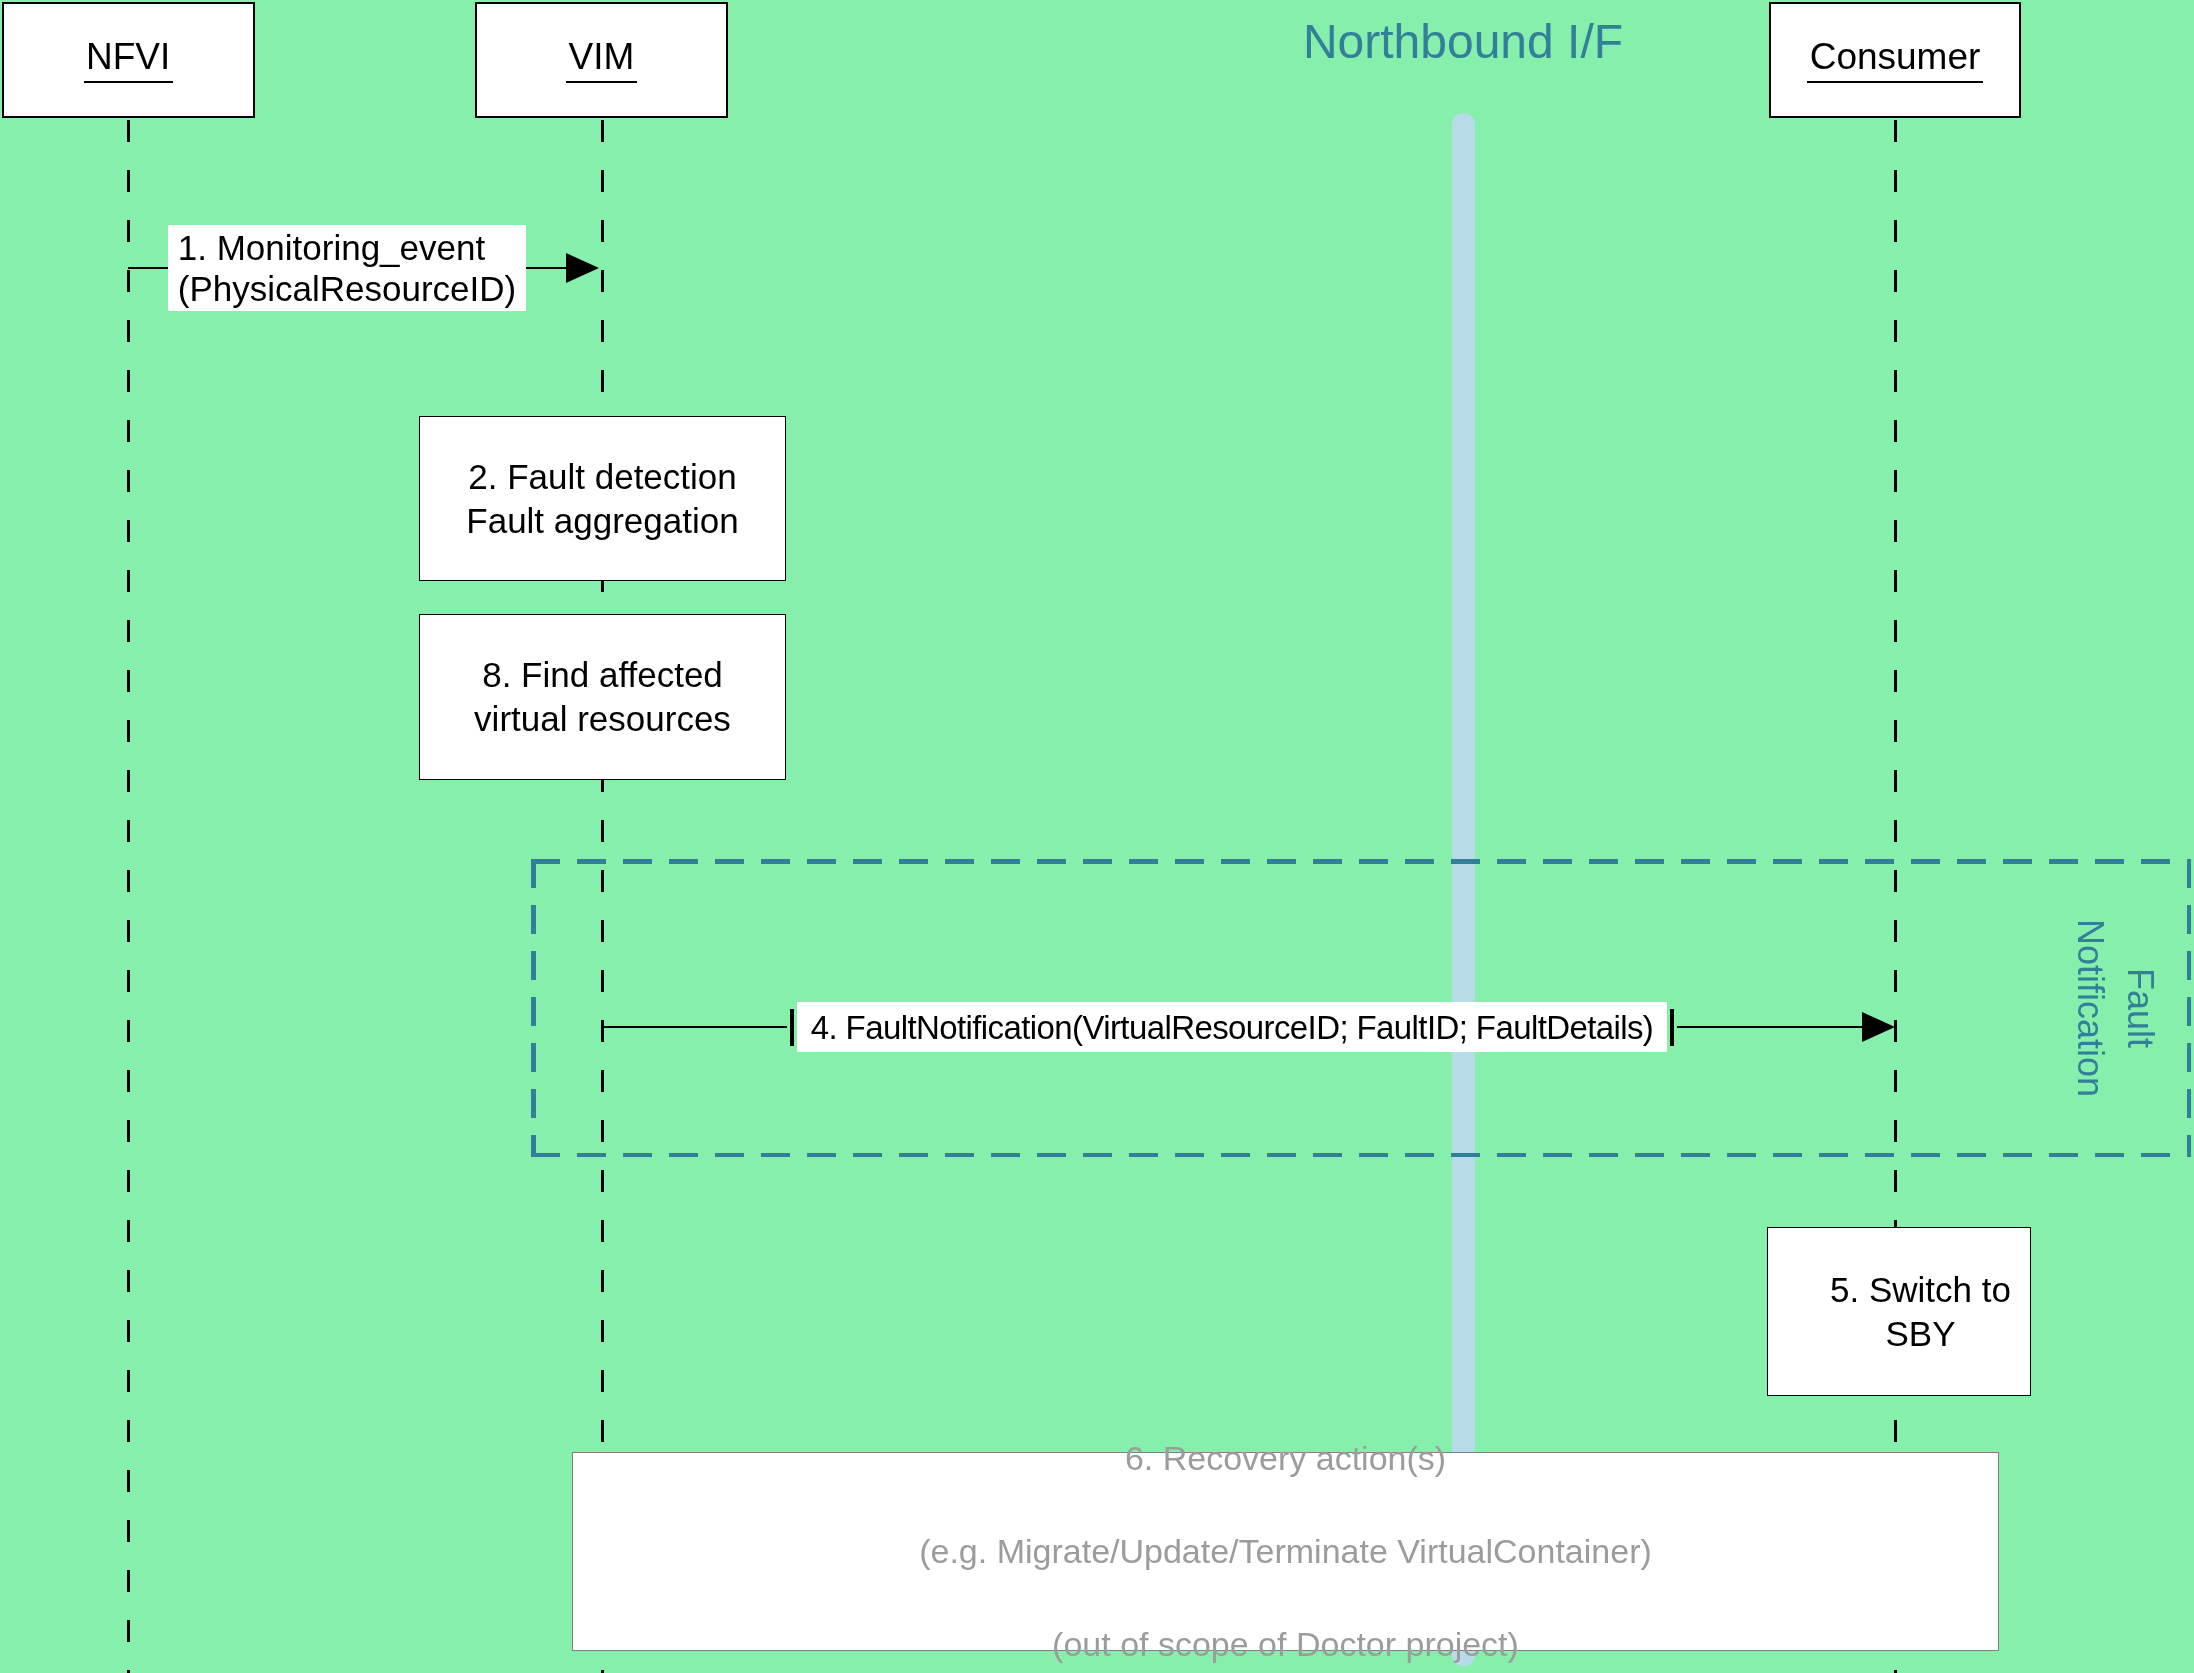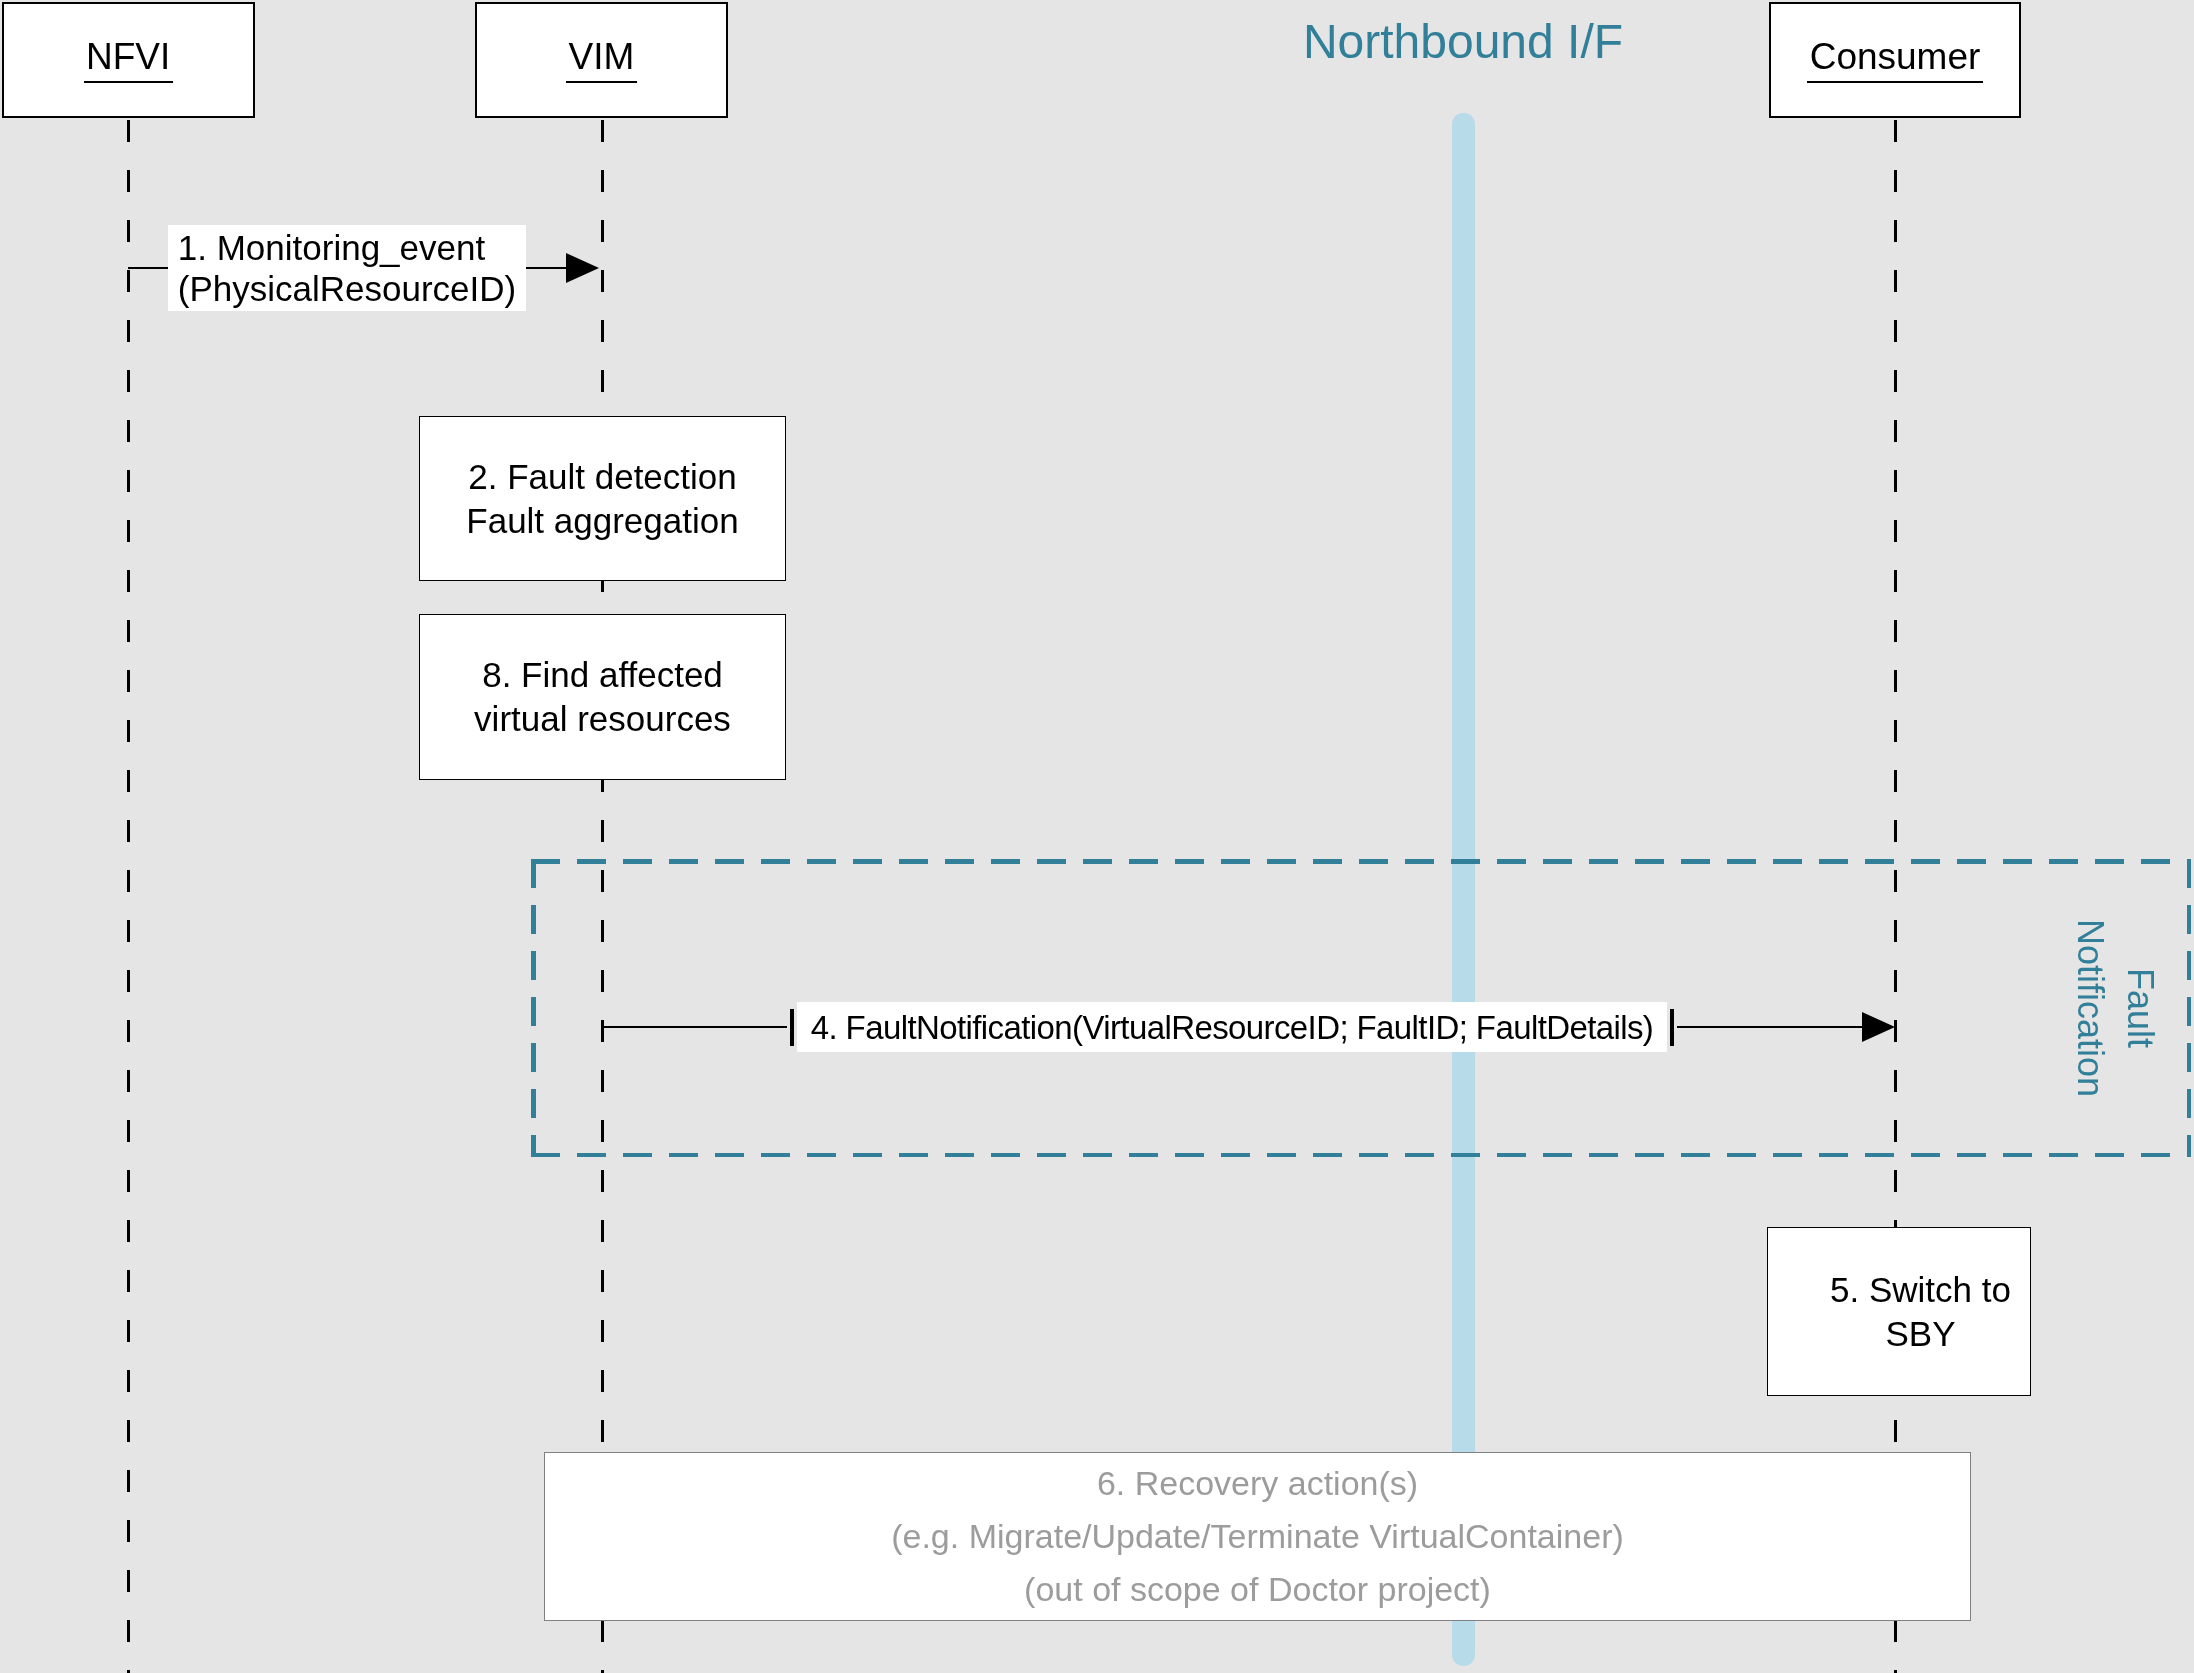--- a/index.html
+++ b/index.html
@@ -3,21 +3,21 @@
 <meta charset="utf-8">
 <style>
   :root{
     --teal:#317F99;
     --light-blue:#B8DBE9;
     --gray-text:#9C9C9C;
     --black:#000000;
   }
   html,body{margin:0;padding:0;background:#fff;}
   #canvas{
-    position:relative;width:2194px;height:1674px;background:#e5e5e5;overflow:hidden;
+    position:relative;width:2194px;height:1674px;background:#86efac;overflow:hidden;
     font-family:"Liberation Sans",sans-serif;color:#000;
   }
   
   .lifeline{
     position:absolute;top:120px;height:1554px;width:2.8px;z-index:2;
     background:repeating-linear-gradient(to bottom,#000 0 22.5px,transparent 22.5px 50px);
   }
   
   .nb-line{
     position:absolute;left:1452px;top:113px;width:22.5px;height:1553px;
@@ -39,22 +39,22 @@
   
   .step-box{
     position:absolute;background:#fff;border:1.7px solid #000;box-sizing:border-box;
     display:flex;flex-direction:column;align-items:center;justify-content:center;
     font-size:35px;line-height:44px;text-align:center;z-index:5;
   }
   #box2{left:419px;top:416px;width:367px;height:165px;}
   #box3{left:419px;top:614px;width:367px;height:166px;}
   #box5{left:1767px;top:1227px;width:264px;height:169px;padding-left:43px;}
   #box6{
-    left:544px;top:1452px;width:1427px;height:169px;border:1.1px solid #808080;
-    color:var(--gray-text);font-size:34px;line-height:53px;
+    left:572px;top:1452px;width:1427px;height:199px;border:1.1px solid #808080;
+    color:var(--gray-text);font-size:34px;line-height:53px;gap:40px;
   }
   
   .msg-row{
     position:absolute;display:flex;align-items:center;z-index:4;
   }
   #msg1{left:128px;top:223px;width:471px;height:90px;}
   #msg4{left:602px;top:982px;width:1293px;height:90px;}
   .msg-line{flex:1;height:1.7px;background:#000;}
   .msg-label{
     background:#fff;text-align:left;font-size:35px;line-height:41px;padding:2.3px 10px;

